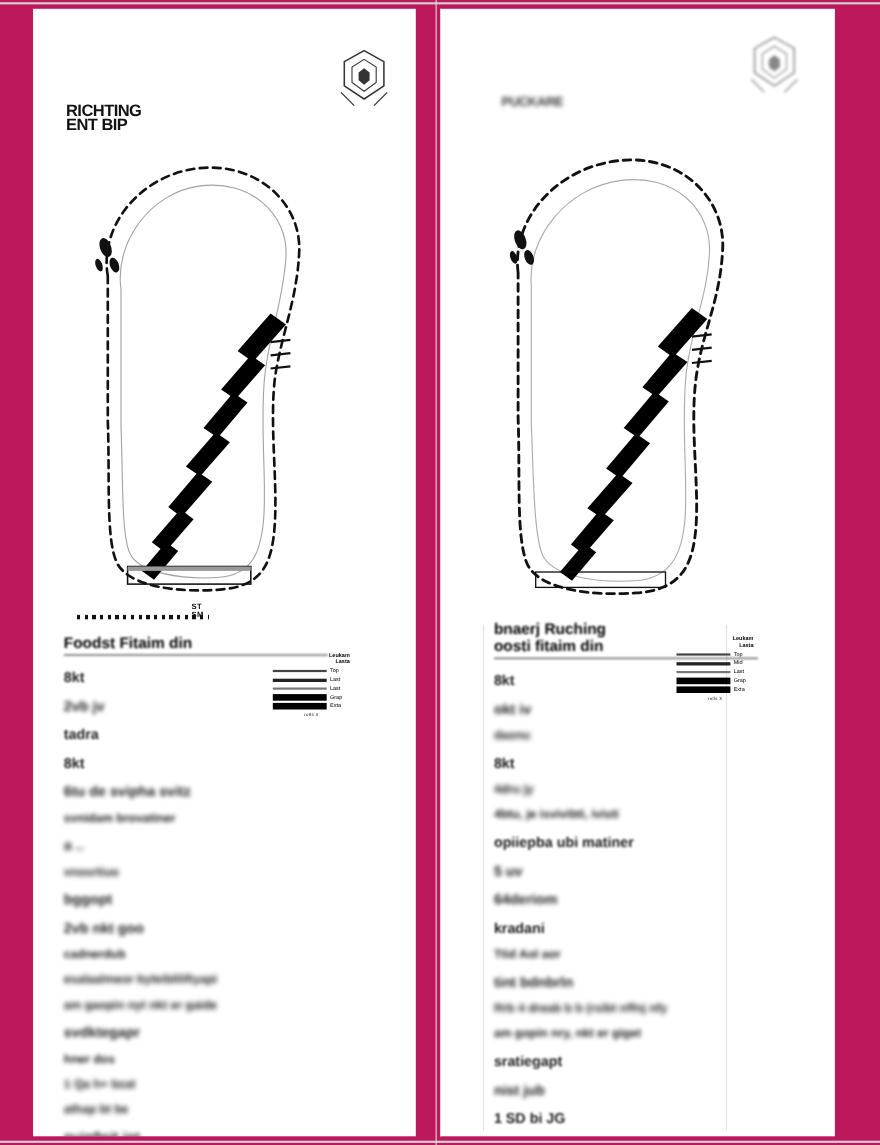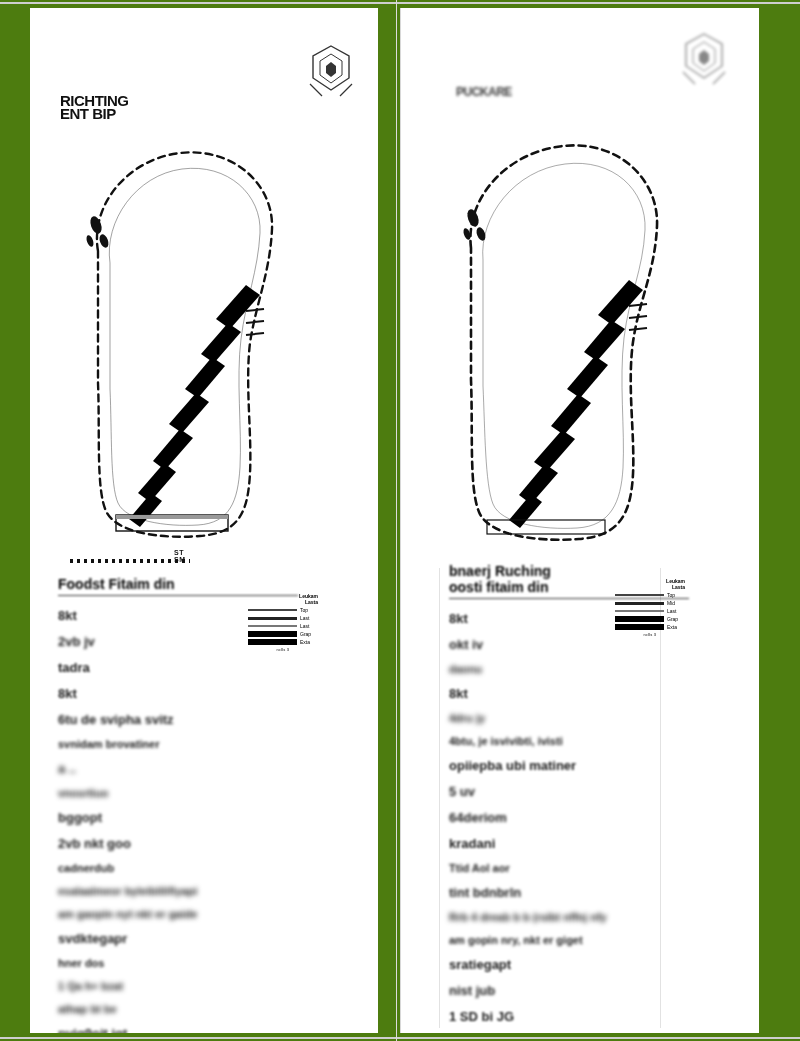--- a/index.html
+++ b/index.html
@@ -11,21 +11,21 @@
     width: 800px;
     height: 1041px;
     font-family: "Liberation Sans", sans-serif;
     color: #000000;
     overflow: hidden;
     position: relative;
   }
   .page {
     position: absolute;
     inset: 0;
-    background: #4d7c0f;
+    background: #be185d;
   }
   
   .panel {
     position: absolute;
     top: 8px;
     width: 348px;
     height: 1025px;
     background: #ffffff;
     overflow: hidden;
   }

